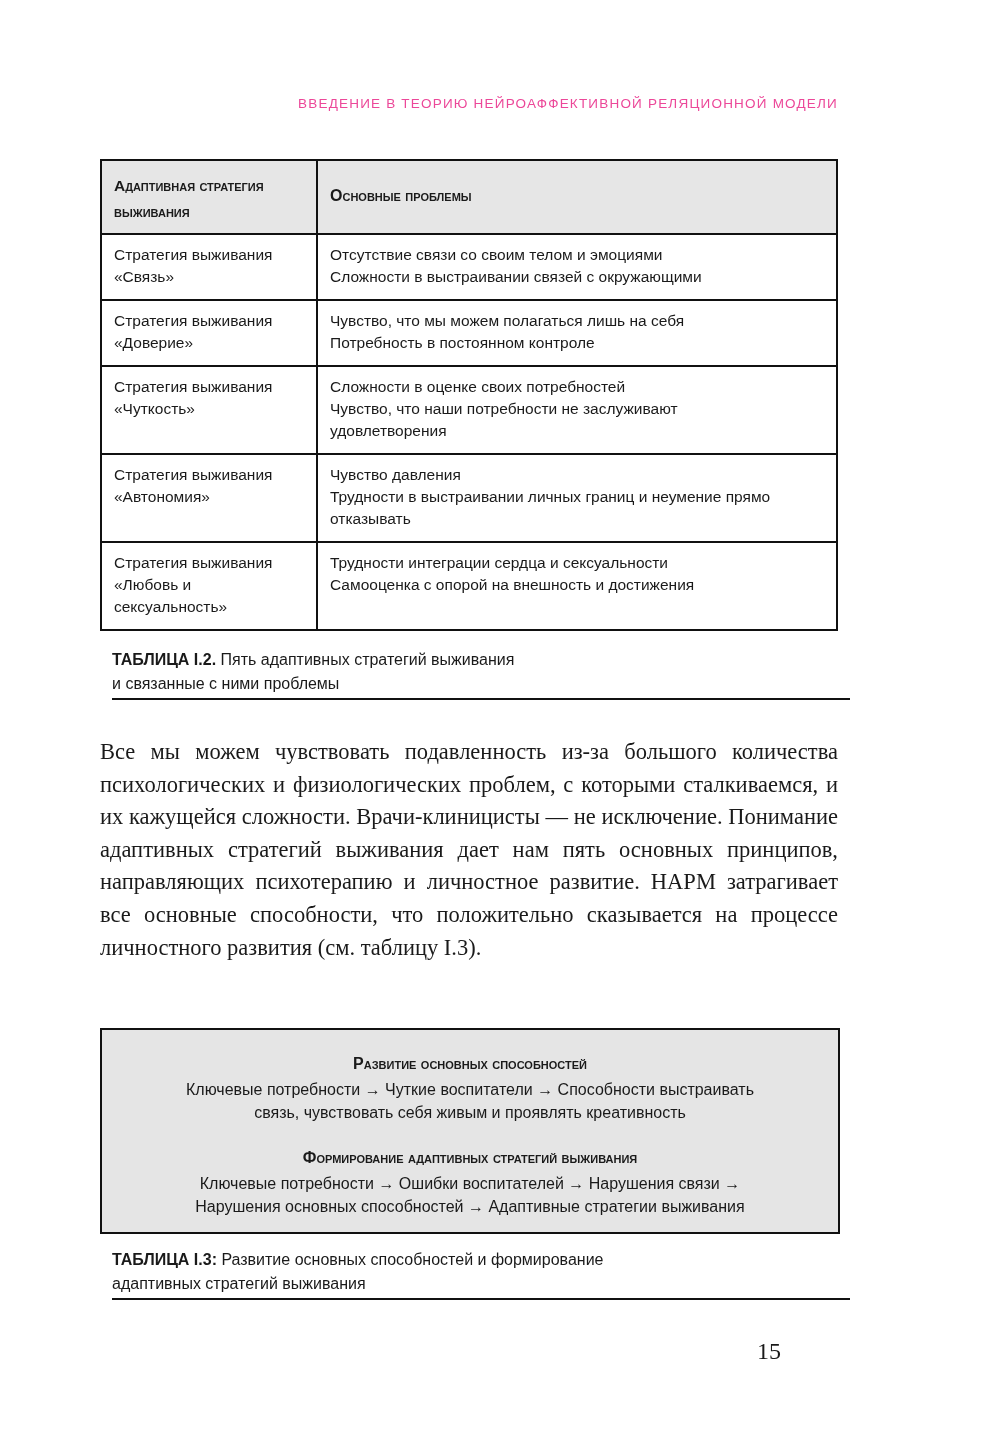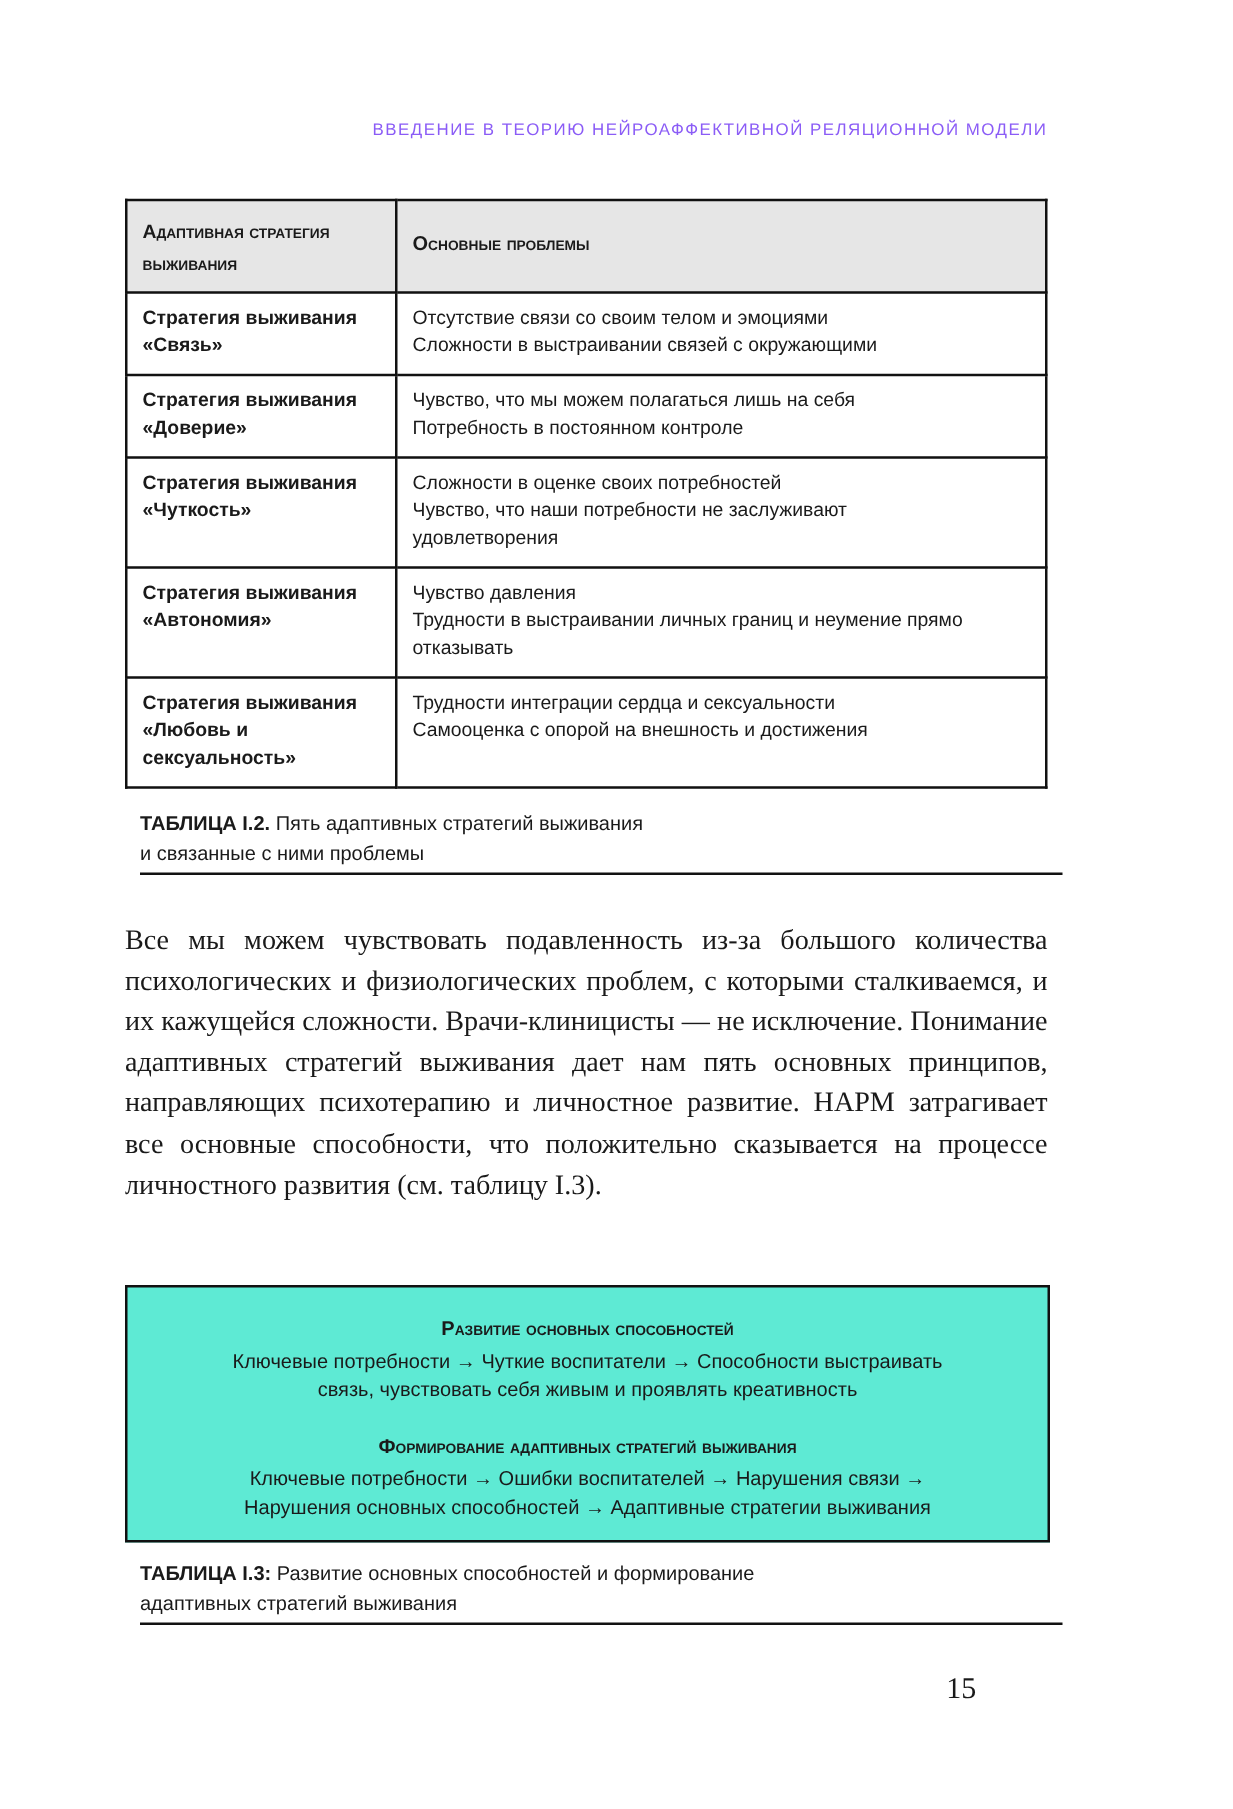--- a/index.html
+++ b/index.html
@@ -2,57 +2,57 @@
 <html><head>
 <meta charset="utf-8">
 <style>
   html, body { margin: 0; padding: 0; background: #ffffff; }
   body { width: 986px; height: 1447px; position: relative; overflow: hidden; color: #1a1a1a; }
   .sans { font-family: "Liberation Sans", "DejaVu Sans", sans-serif; }
   .serif { font-family: "Liberation Serif", "DejaVu Serif", serif; }
 
   .running-head {
     position: absolute; top: 96px; left: 100px; width: 738px;
-    text-align: right; font-size: 13.5px; letter-spacing: 1.2px; color: #8b5cf6;
+    text-align: right; font-size: 13.5px; letter-spacing: 1.2px; color: #ec4899;
   }
 
   .table-wrap { position: absolute; top: 159px; left: 100px; width: 738px; }
   table.strat {
     width: 100%; border-collapse: collapse;
     border: 2px solid #111;
     font-size: 15.5px; line-height: 22px;
   }
   table.strat th, table.strat td {
     border: 2px solid #111; vertical-align: top; text-align: left;
     padding: 9px 12px 11px 12px;
   }
   table.strat th { background: #e6e6e6; vertical-align: middle; font-weight: 700; font-variant: small-caps; }
   table.strat th.c1 { width: 190px; padding-top: 12px; padding-bottom: 8px; line-height: 26px; margin-left: 44px; }
-  table.strat td.c1 { font-weight: 700; }
+  table.strat td.c1 { font-weight: 400; }
   .th-c2 { font-size: 16px; }
 
   .caption {
     position: absolute; left: 100px; width: 738px;
     font-size: 16px; line-height: 24px; padding-bottom: 2px;
     border-bottom: 2px solid #111;
     margin-left: 12px;
   }
   .caption b { font-weight: 700; }
   .cap1 { top: 648px; }
   .cap2 { top: 1248px; }
 
   .body-text {
     position: absolute; top: 736px; left: 100px; width: 738px;
     font-size: 22.5px; line-height: 32.6px; text-align: justify;
     hyphens: manual; margin: 0;
   }
 
   .box {
     position: absolute; top: 1028px; left: 100px; width: 736px; height: 202px;
-    border: 2px solid #111; background: #5eead4;
+    border: 2px solid #111; background: #e5e5e5;
     text-align: center; font-size: 16px; line-height: 23px;
   }
   .box .bt { font-weight: 700; font-variant: small-caps; font-size: 16px; margin-top: 22px; margin-bottom: 3px; }
   .box .bt2 { }
   .box .line { display: block; }
 
   .page-num {
     position: absolute; top: 1338px; left: 700px; width: 138px; text-align: center;
     font-size: 24px;
   }

